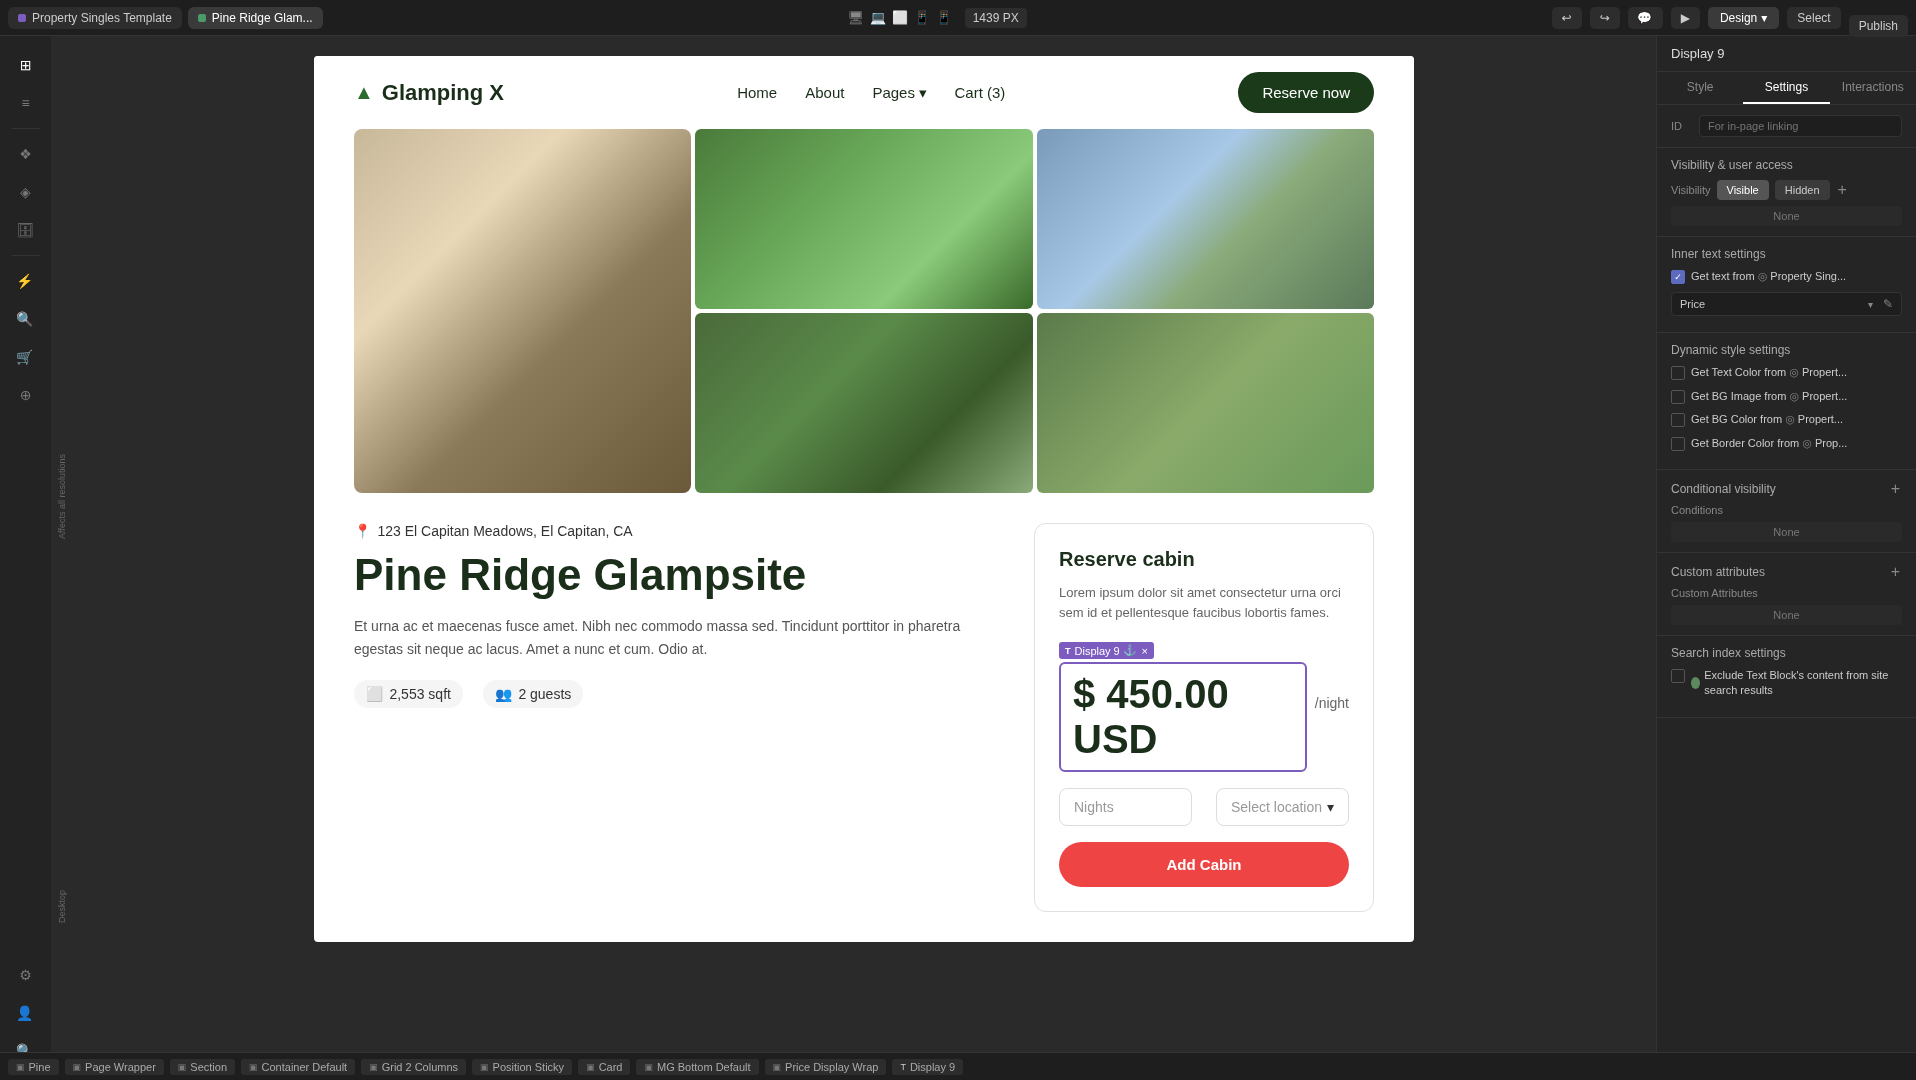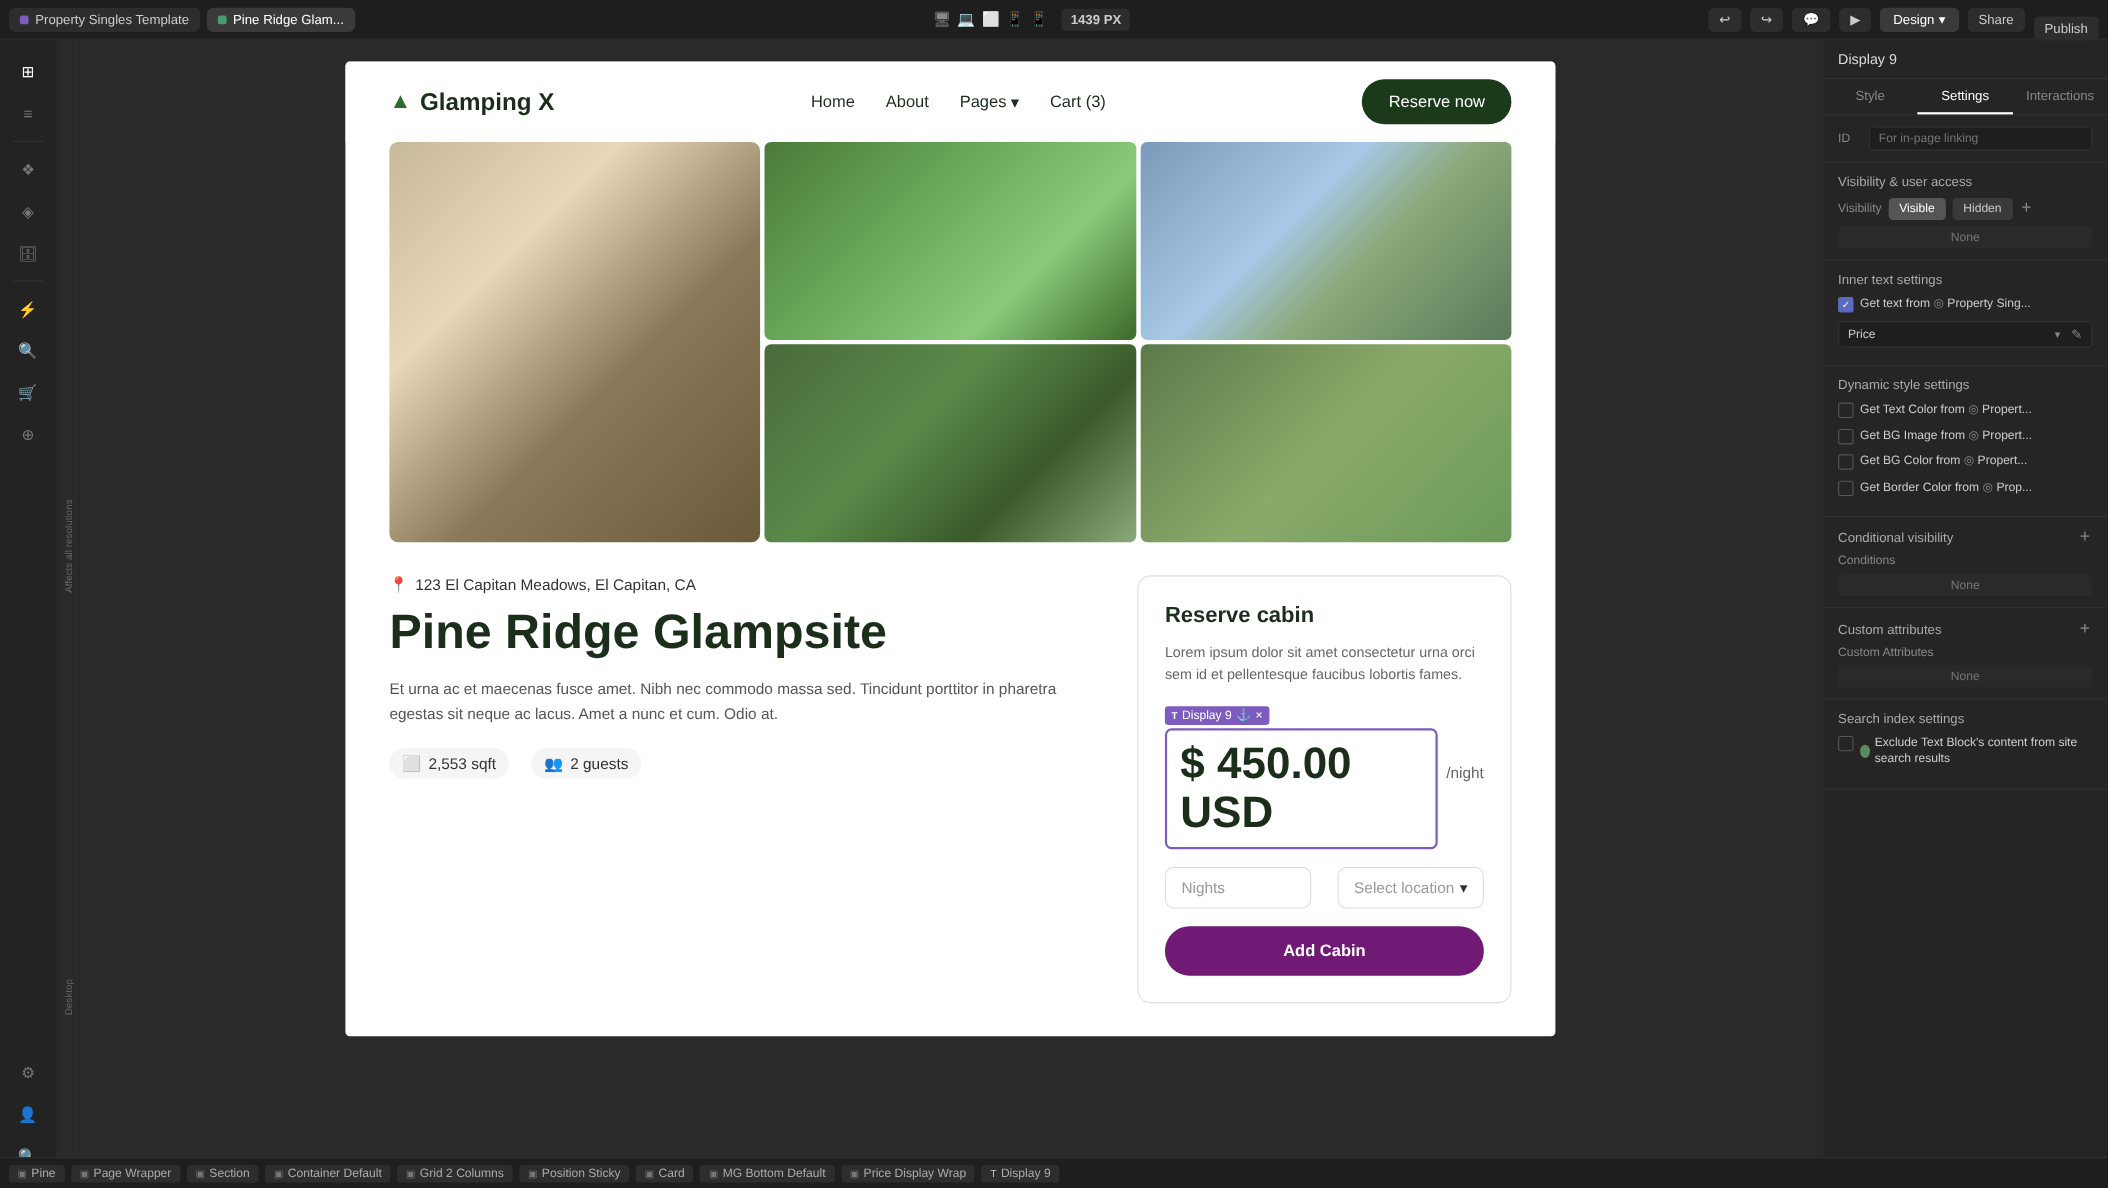--- a/index.html
+++ b/index.html
@@ -23,21 +23,21 @@
       background: #2d2d2d; padding: 4px 10px;
       border-radius: 6px; font-size: 12px; color: #ccc; cursor: pointer;
     }
     .tab-item.active { background: #3a3a3a; color: #fff; }
     .tab-dot { width: 8px; height: 8px; border-radius: 2px; background: #7c5cbf; }
     .tab-dot.purple { background: #7c5cbf; }
     .tab-dot.green { background: #4a9a6b; }
     .top-bar-center { flex: 1; display: flex; align-items: center; justify-content: center; gap: 12px; }
     .top-bar-right { display: flex; align-items: center; gap: 8px; }
     .device-icons { display: flex; align-items: center; gap: 6px; color: #888; font-size: 13px; }
-    .px-indicator { background: #2d2d2d; padding: 3px 8px; border-radius: 4px; color: #ccc; font-size: 12px; font-weight: bold; }
+    .px-indicator { background: #2d2d2d; padding: 3px 8px; border-radius: 4px; color: #ccc; font-size: 12px; }
     .action-btn { background: #2d2d2d; border: none; color: #ccc; padding: 4px 10px; border-radius: 5px; font-size: 12px; cursor: pointer; display: flex; align-items: center; gap: 4px; }
     .share-btn { background: #2d2d2d; }
     .publish-btn { background: #2d2d2d; margin-top: 17px; }
     .design-btn { background: #3a3a3a; color: #fff; padding: 4px 12px; border-radius: 5px; font-size: 12px; cursor: pointer; display: flex; align-items: center; gap: 4px; }
 
     
     .main-area {
       display: flex;
       flex: 1;
       margin-top: 36px;
@@ -218,21 +218,21 @@
       gap: 24px; margin-bottom: 16px;
     }
     .booking-input {
       border: 1px solid #ddd; border-radius: 8px;
       padding: 10px 14px; font-size: 14px; color: #333;
       display: flex; align-items: center; justify-content: space-between;
       cursor: pointer;
     }
     .booking-input-text { color: #999; }
     .add-cabin-btn {
-      width: 100%; background: #701a75;
+      width: 100%; background: #ef4444;
       color: #fff; border: none;
       padding: 14px; border-radius: 30px;
       font-size: 15px; font-weight: 600; cursor: pointer;
     }
 
     
     .right-panel {
       width: 260px;
       background: #252525;
       border-left: 1px solid #333;
@@ -376,21 +376,21 @@
   <div class="top-bar-right">
     <button class="action-btn">↩</button>
     <button class="action-btn">↪</button>
     <button class="action-btn">💬</button>
     <button class="action-btn">▶</button>
     <div class="design-btn">
       <span>Design</span>
       <span>▾</span>
     </div>
     <button class="action-btn share-btn">
-      <span>Share</span>
+      <span>Select</span>
     </button>
     <button class="action-btn publish-btn">
       <span>Publish</span>
     </button>
   </div>
 </div>
 
 <div class="main-area">
 
   <div class="left-rail">

